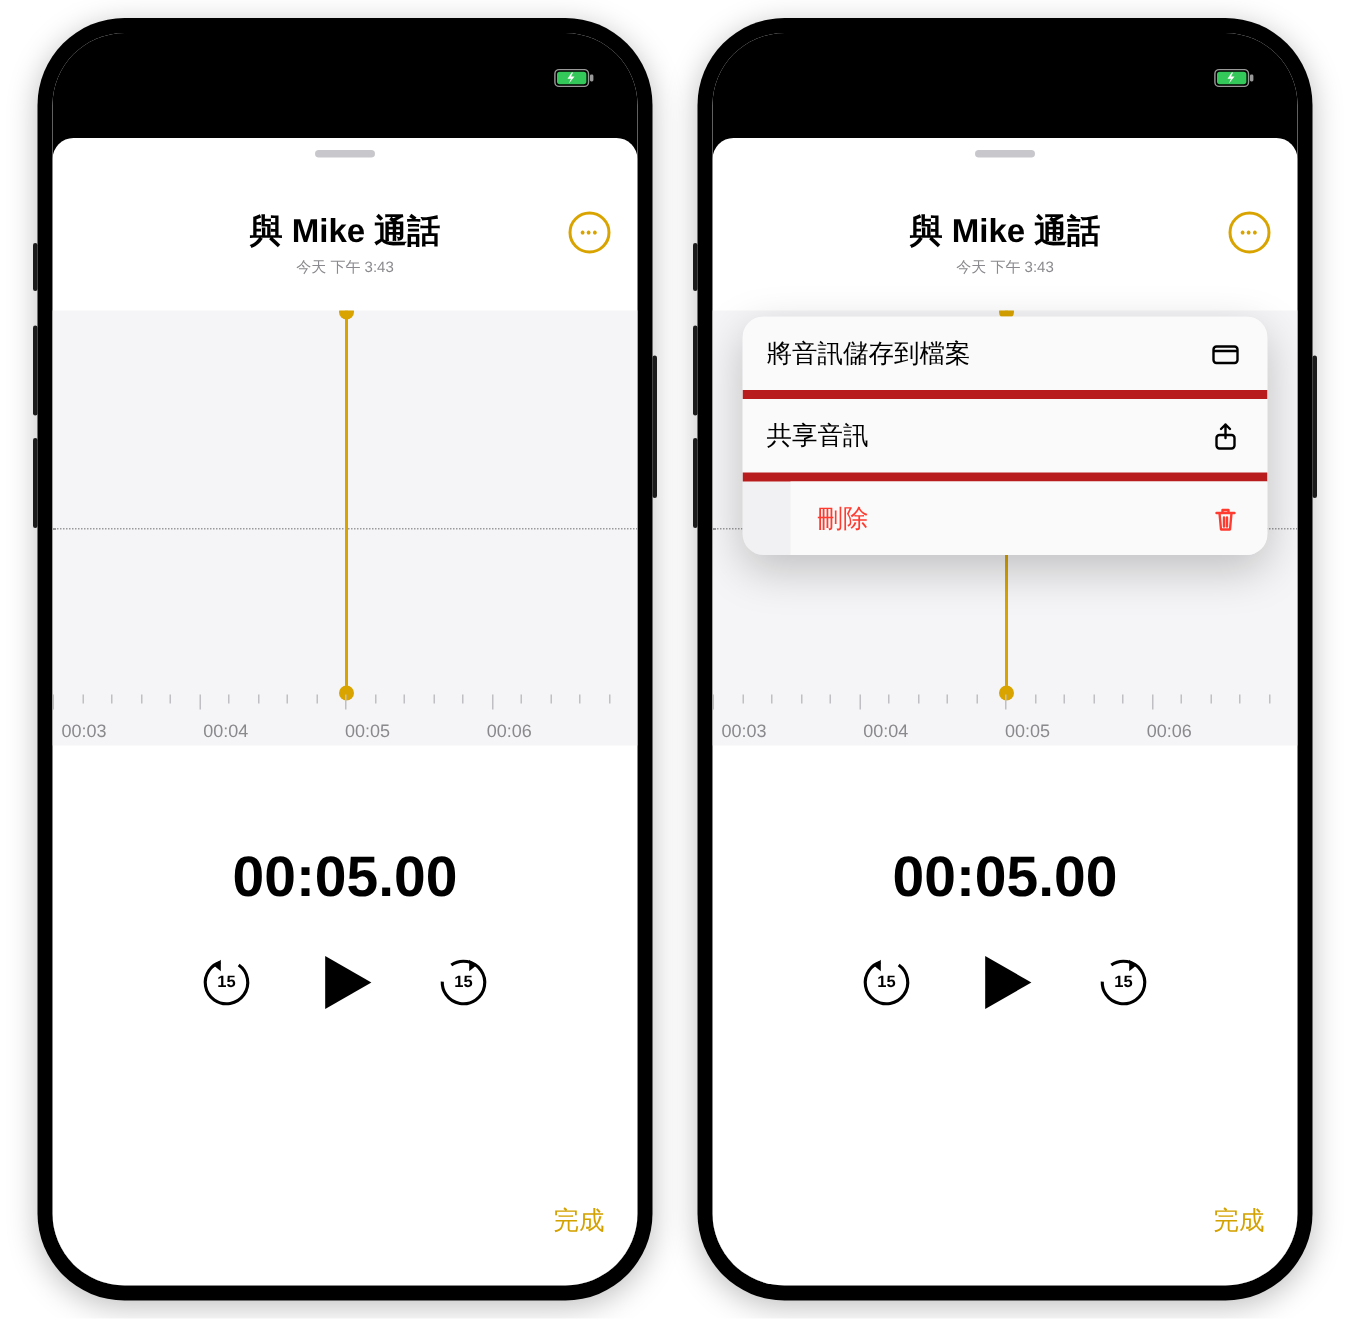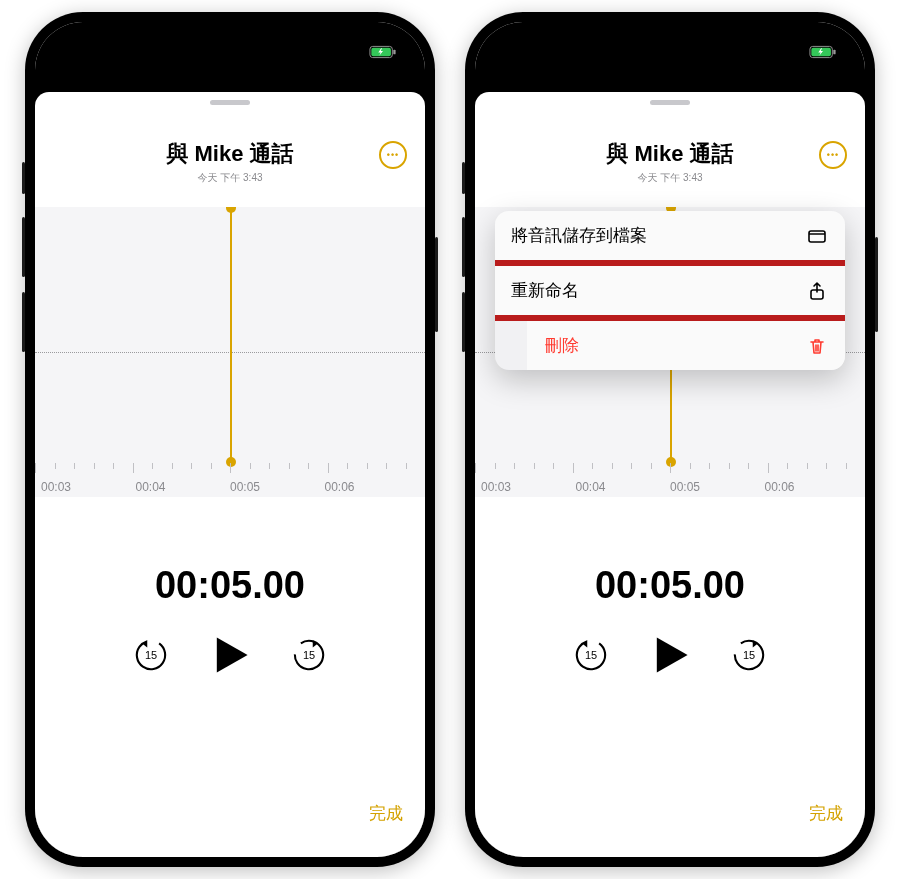--- a/index.html
+++ b/index.html
@@ -192,21 +192,21 @@
     margin-top: 26px;
   }
   .skip-btn {
     width: 34px; height: 34px;
     position: relative;
   }
   .skip-btn svg { width:100%; height:100%; }
   .skip-label {
     position:absolute; inset:0;
     display:flex; align-items:center; justify-content:center;
-    font-size:11px; font-weight:400;
+    font-size:11px; font-weight:700;
   }
   .play-btn svg { width: 44px; height: 44px; display:block;}
   .footer {
     margin-top: auto;
     text-align: right;
     padding: 0 22px 32px 0;
   }
   .done {
     color: #d4a200;
     font-size: 17px;
@@ -381,21 +381,21 @@
           <div class="row group-end">
             <span>將音訊儲存到檔案</span>
             <span class="icon">
               <svg viewBox="0 0 20 20">
                   <rect x="2" y="5" width="16" height="11" rx="2" stroke="#000" stroke-width="1.6" fill="none"></rect>
                   <path d="M2 8h16" stroke="#000" stroke-width="1.6"></path>
                 </svg>
             </span>
           </div>
           <div class="row group-end">
-            <span>重新命名</span>
+            <span>共享音訊</span>
             <span class="icon">
               <svg viewBox="0 0 20 20">
                   <path d="M10 2v9M7 5l3-3 3 3" stroke="#000" stroke-width="1.6" fill="none" stroke-linecap="round" stroke-linejoin="round"></path>
                   <rect x="4" y="9" width="12" height="9" rx="2" stroke="#000" stroke-width="1.6" fill="none"></rect>
                 </svg>
             </span>
           </div>
           <div class="row destructive">
             <span>刪除</span>
             <span class="icon">

